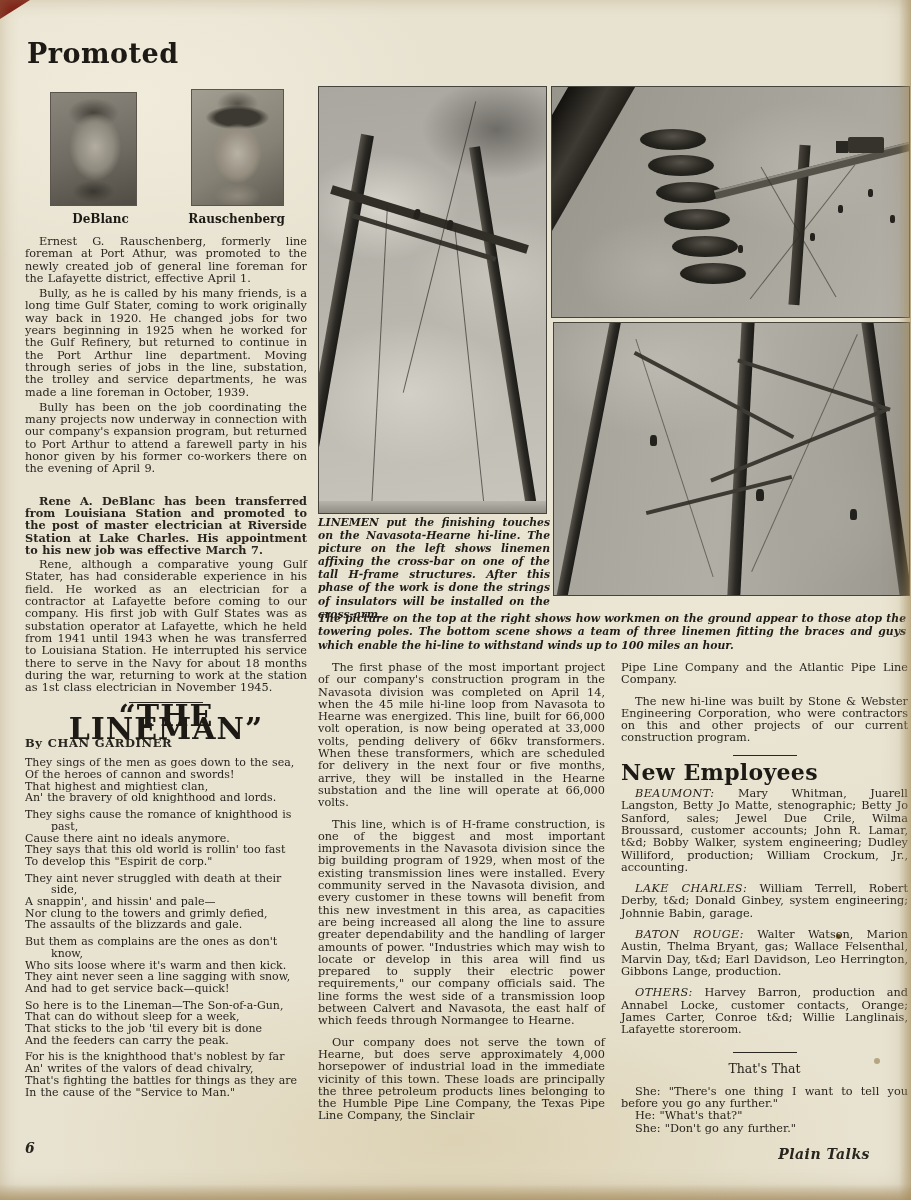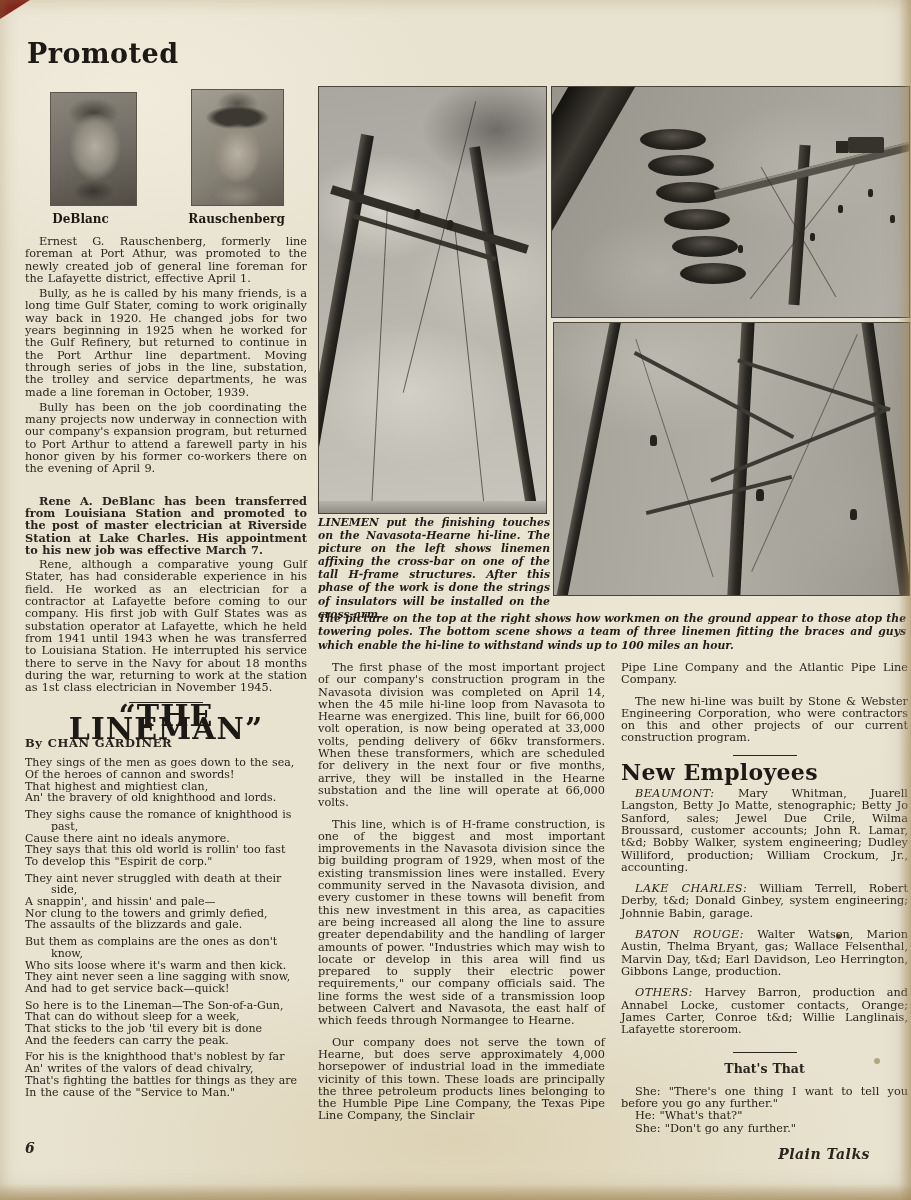--- a/index.html
+++ b/index.html
@@ -38,21 +38,21 @@
       radial-gradient(ellipse 34px 20px at 50% 18%, #46423a 0%, rgba(70,66,58,0) 75%),
       linear-gradient(165deg, #8a867c 0%, #6f6b62 55%, #504c44 100%);}
   .p-rausch{left:191px;top:89px;width:91px;height:115px;
     background:
       radial-gradient(ellipse 34px 18px at 50% 92%, #8f897c 0%, rgba(143,137,124,0) 70%),
       radial-gradient(ellipse 24px 30px at 50% 55%, #b8b2a5 0%, #968f81 75%, rgba(150,143,129,0) 100%),
       radial-gradient(ellipse 40px 15px at 50% 24%, #3c3932 0%, #3c3932 55%, rgba(60,57,50,0) 80%),
       radial-gradient(ellipse 26px 16px at 50% 12%, #57534a 0%, rgba(87,83,74,0) 80%),
       linear-gradient(150deg, #a39e92 0%, #868175 60%, #5e5a50 100%);}
   .portrait-label{top:212px;font-size:12px;font-weight:bold;text-align:center;color:#1d1a15;}
-  .lab-deblanc{left:32px;width:97px;}
+  .lab-deblanc{left:52px;width:97px;}
   .lab-rausch{left:188px;width:97px;}
   
   .leftcol{left:25px;top:236px;width:282px;font-size:11.3px;line-height:12.3px;text-align:justify;word-spacing:.6px;}
   .leftcol p{margin:0 0 3px 0;text-indent:14px;}
   .leftcol p.gap{margin-top:19px;font-weight:bold;}
   .rule{width:74px;border-top:1.6px solid #2a261f;margin:8px auto 7px auto;}
   .lineman-title{text-align:center;font-size:30px;font-weight:bold;letter-spacing:1px;margin:2px 0 2px 0;color:#1d1a15;}
   .lineman-byline{text-align:left;font-size:11.5px;font-weight:bold;letter-spacing:.6px;margin-bottom:8px;}
   .stanza{margin-bottom:5px;text-align:left;}
   .pl{padding-left:26px;text-indent:-26px;line-height:11.7px;font-size:11px;}
@@ -128,21 +128,21 @@
   .cap2{left:318px;top:612px;width:588px;font-size:10.8px;line-height:13.3px;text-align:justify;}
   
   .col{font-size:11.3px;line-height:12.3px;text-align:justify;word-spacing:.6px;}
   .centercol{left:318px;top:662px;width:287px;}
   .rightcol{left:621px;top:662px;width:287px;}
   .col p{margin:0 0 9px 0;text-indent:14px;}
   .col p.noindent{text-indent:0;}
   .rule2{width:64px;border-top:1.6px solid #2a261f;margin:10px auto 10px auto;}
   .ne-heading{font-size:22px;font-weight:bold;letter-spacing:.3px;margin:2px 0 10px 0;color:#1d1a15;text-align:left;text-indent:0;}
   .lead{font-style:italic;letter-spacing:.4px;}
-  .tt-heading{text-align:center;font-size:12.5px;font-weight:bold;margin:4px 0 10px 0;}
+  .tt-heading{text-align:center;font-size:12.5px;font-weight:normal;margin:4px 0 10px 0;}
   .dialogue p{margin:0;}
   
   .pagenum{left:25px;top:1140px;font-size:14px;font-weight:bold;font-style:italic;}
   .magname{left:700px;top:1146px;width:170px;text-align:right;font-size:14px;font-weight:bold;font-style:italic;letter-spacing:.5px;}
 </style>
 </head>
 <body>
 
 <div id="page">
 

